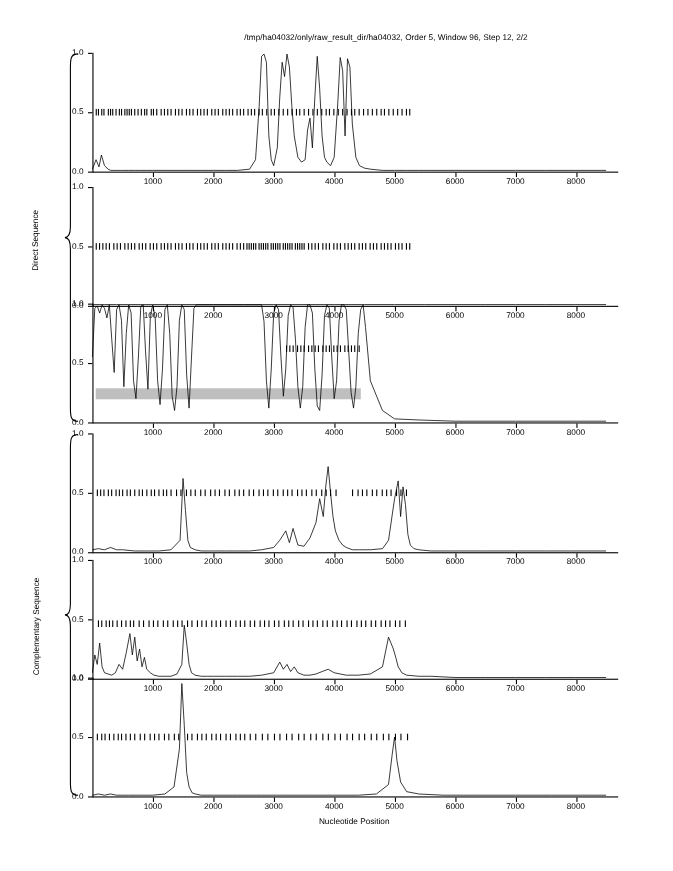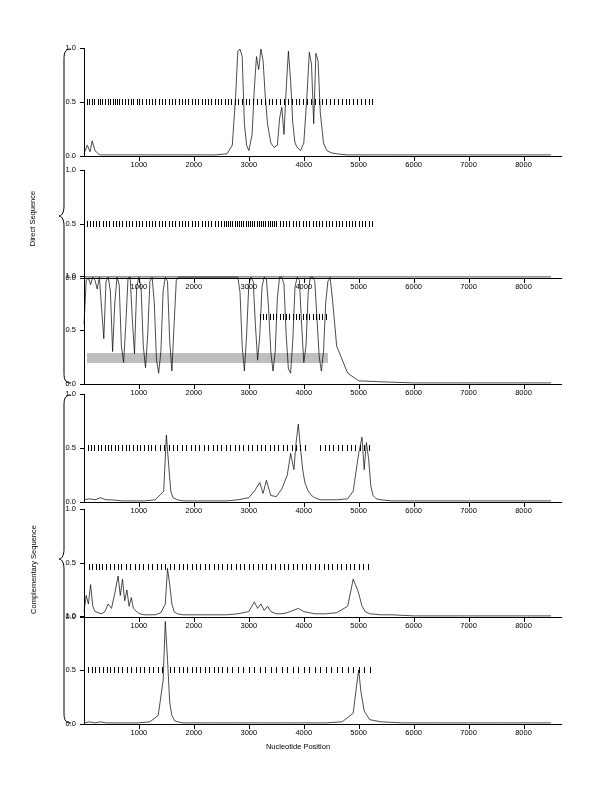--- a/index.html
+++ b/index.html
@@ -46,25 +46,26 @@
   .ticksrow{position:absolute;}
   .ticksrow i{position:absolute;top:0;width:1px;background:#000;display:block;}
 
   .brace{position:absolute;}
 </style>
 </head>
 <body>
 
 <div id="page">
 
+  <div class="title" id="fig-title" style="left:222px;top:29px;">/tmp/ha04032/only/raw_result_dir/ha04032, Order 5, Window 96, Step 12, 2/2</div>
 
   <div class="axis-title rot" style="left:-13px;top:214px;width:90px;">Direct Sequence</div>
   <div class="axis-title rot" style="left:-27px;top:565px;width:120px;">Complementary Sequence</div>
 
-  <div class="axis-title" style="left:228px;top:742px;width:140px;">Nucleotide Position</div>
+  <div class="axis-title" style="left:252px;top:742px;width:140px;">Nucleotide Position</div>
 
   <svg class="brace" style="left:58px;top:48px;width:14px;height:336px;" viewBox="0 0 14 336" preserveAspectRatio="none">
     <path d="M13 1 C6 1 6 6 6 14 L6 158 C6 166 3 168 1 168 C3 168 6 170 6 178 L6 322 C6 330 6 335 13 335" fill="none" stroke="#000" stroke-width="1"></path>
   </svg>
   <svg class="brace" style="left:58px;top:394px;width:14px;height:330px;" viewBox="0 0 14 330" preserveAspectRatio="none">
     <path d="M13 1 C6 1 6 6 6 14 L6 155 C6 163 3 165 1 165 C3 165 6 167 6 175 L6 316 C6 324 6 329 13 329" fill="none" stroke="#000" stroke-width="1"></path>
   </svg>
 
 <div class="panel" style="left: 0px; top: 0px; width: 612px; height: 792px;">
       <div class="axis-line" style="left: 84px; top: 48px; width: 1px; height: 109px;"></div>

